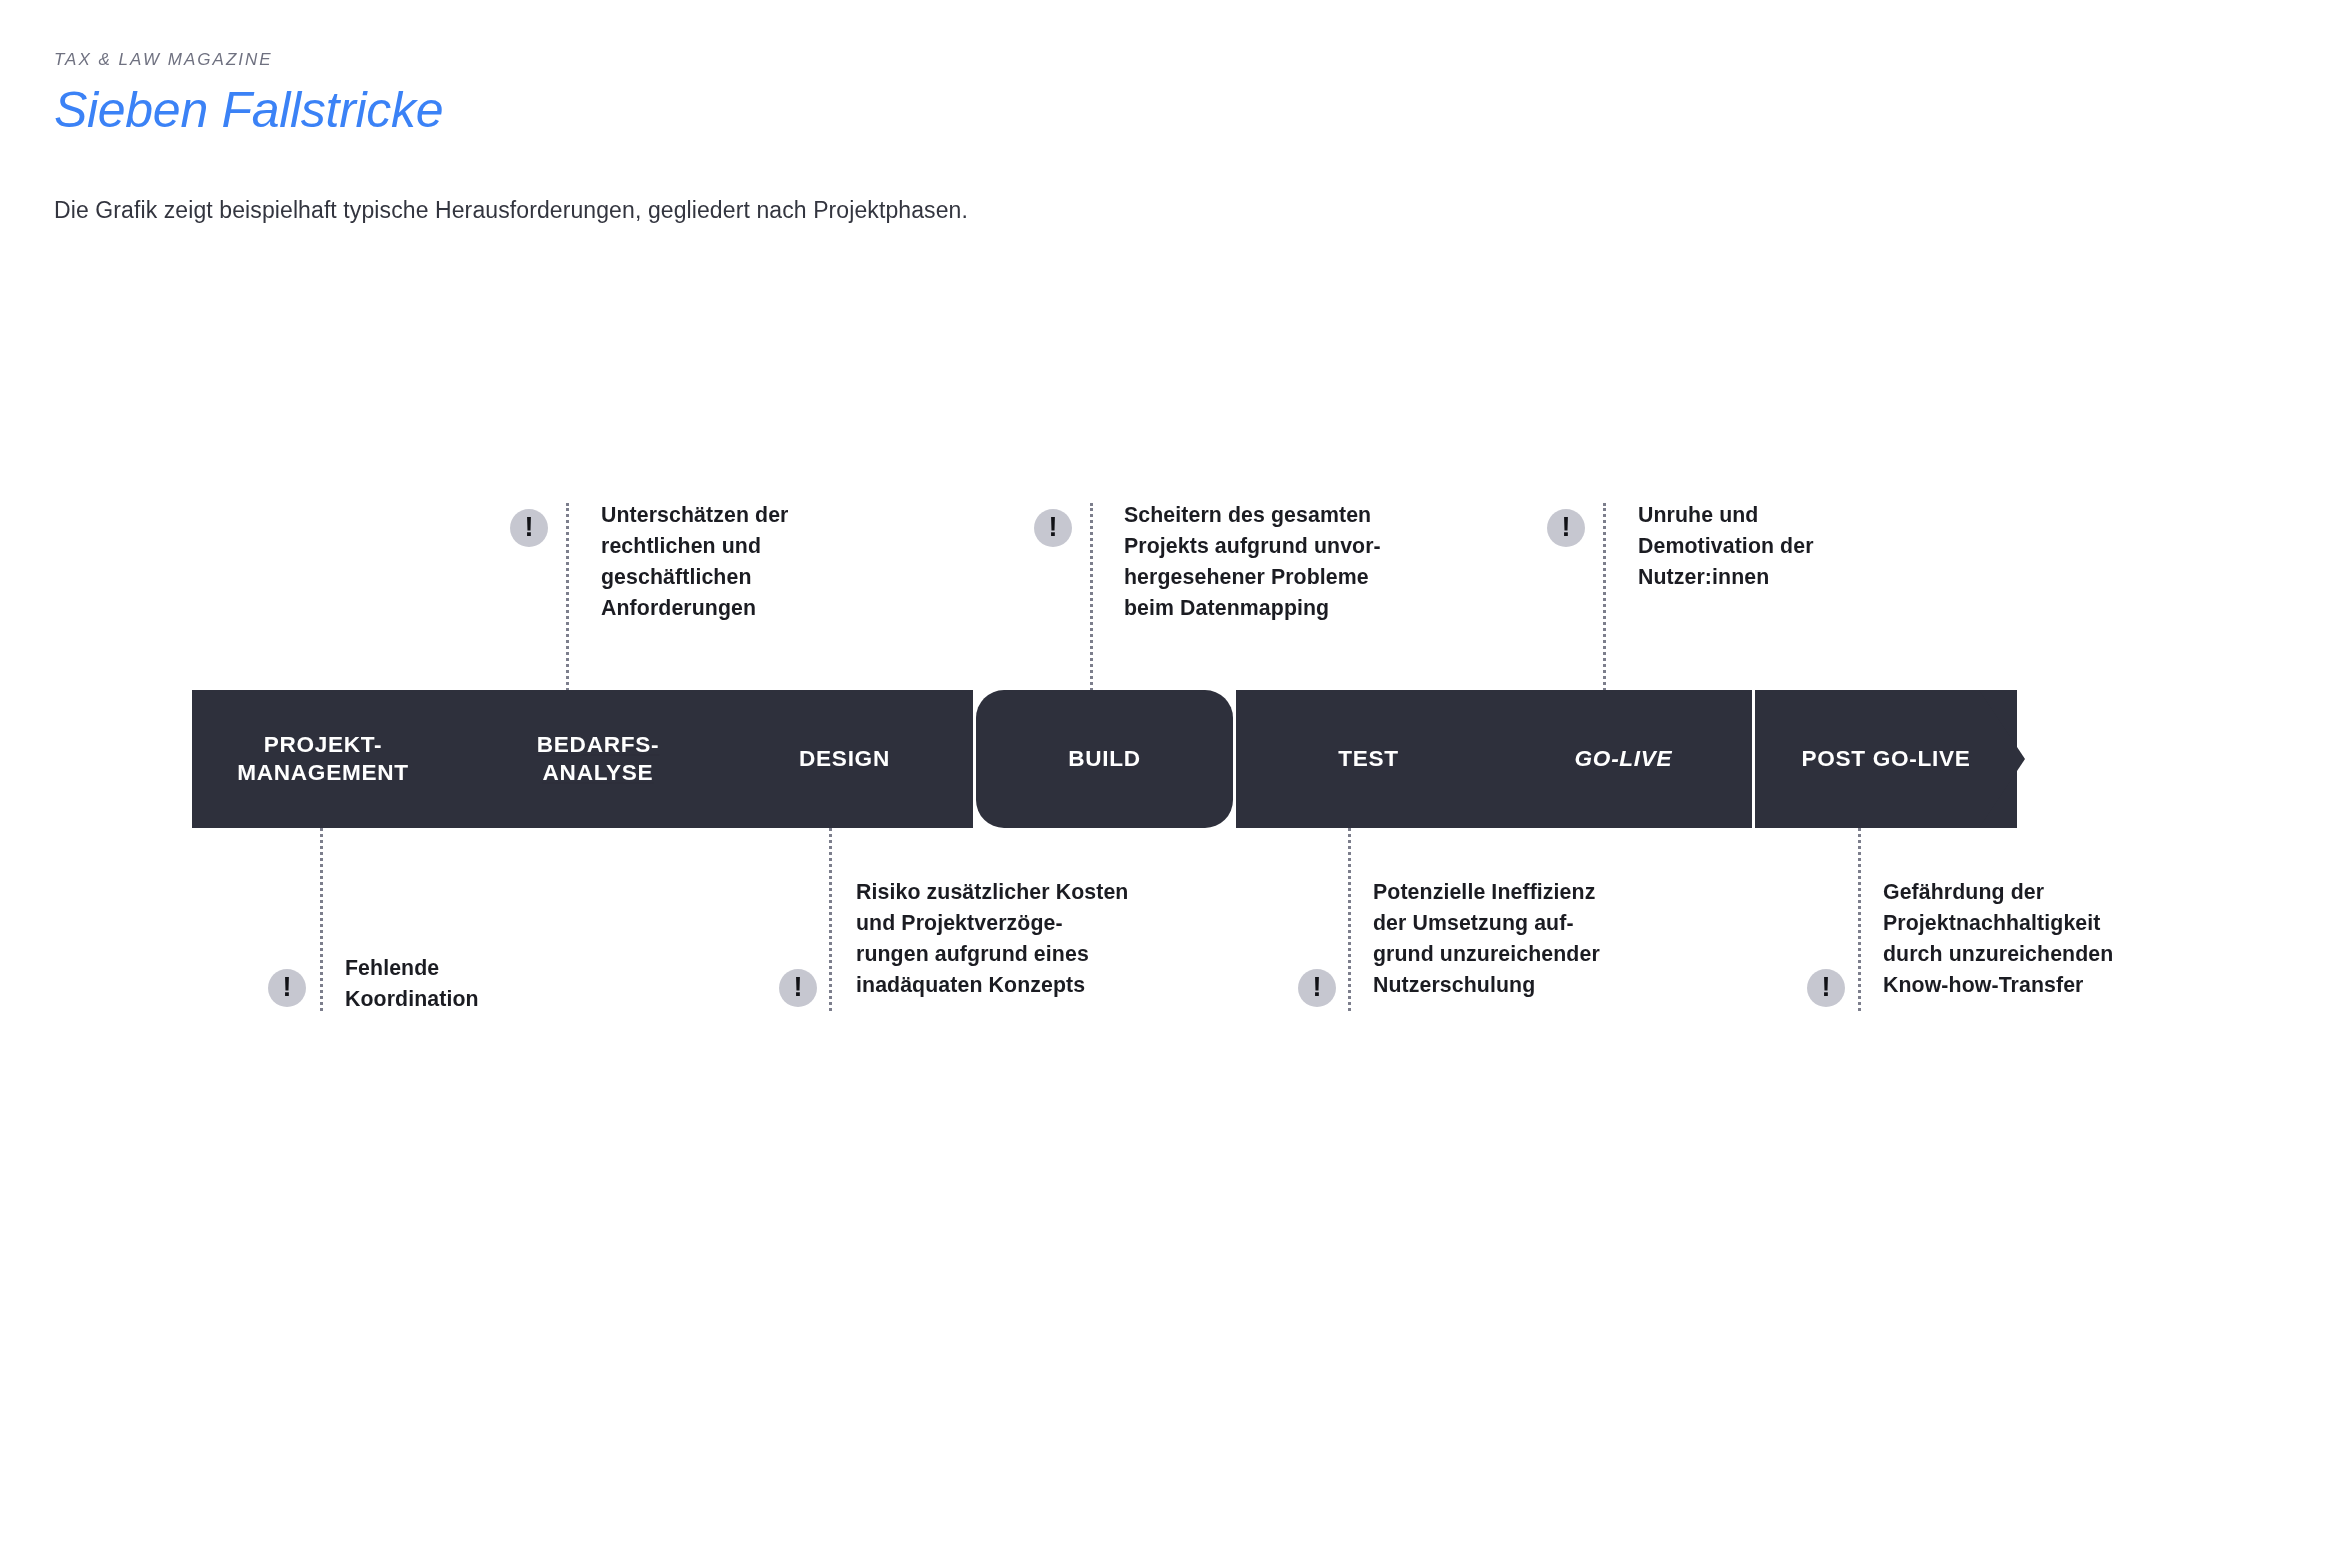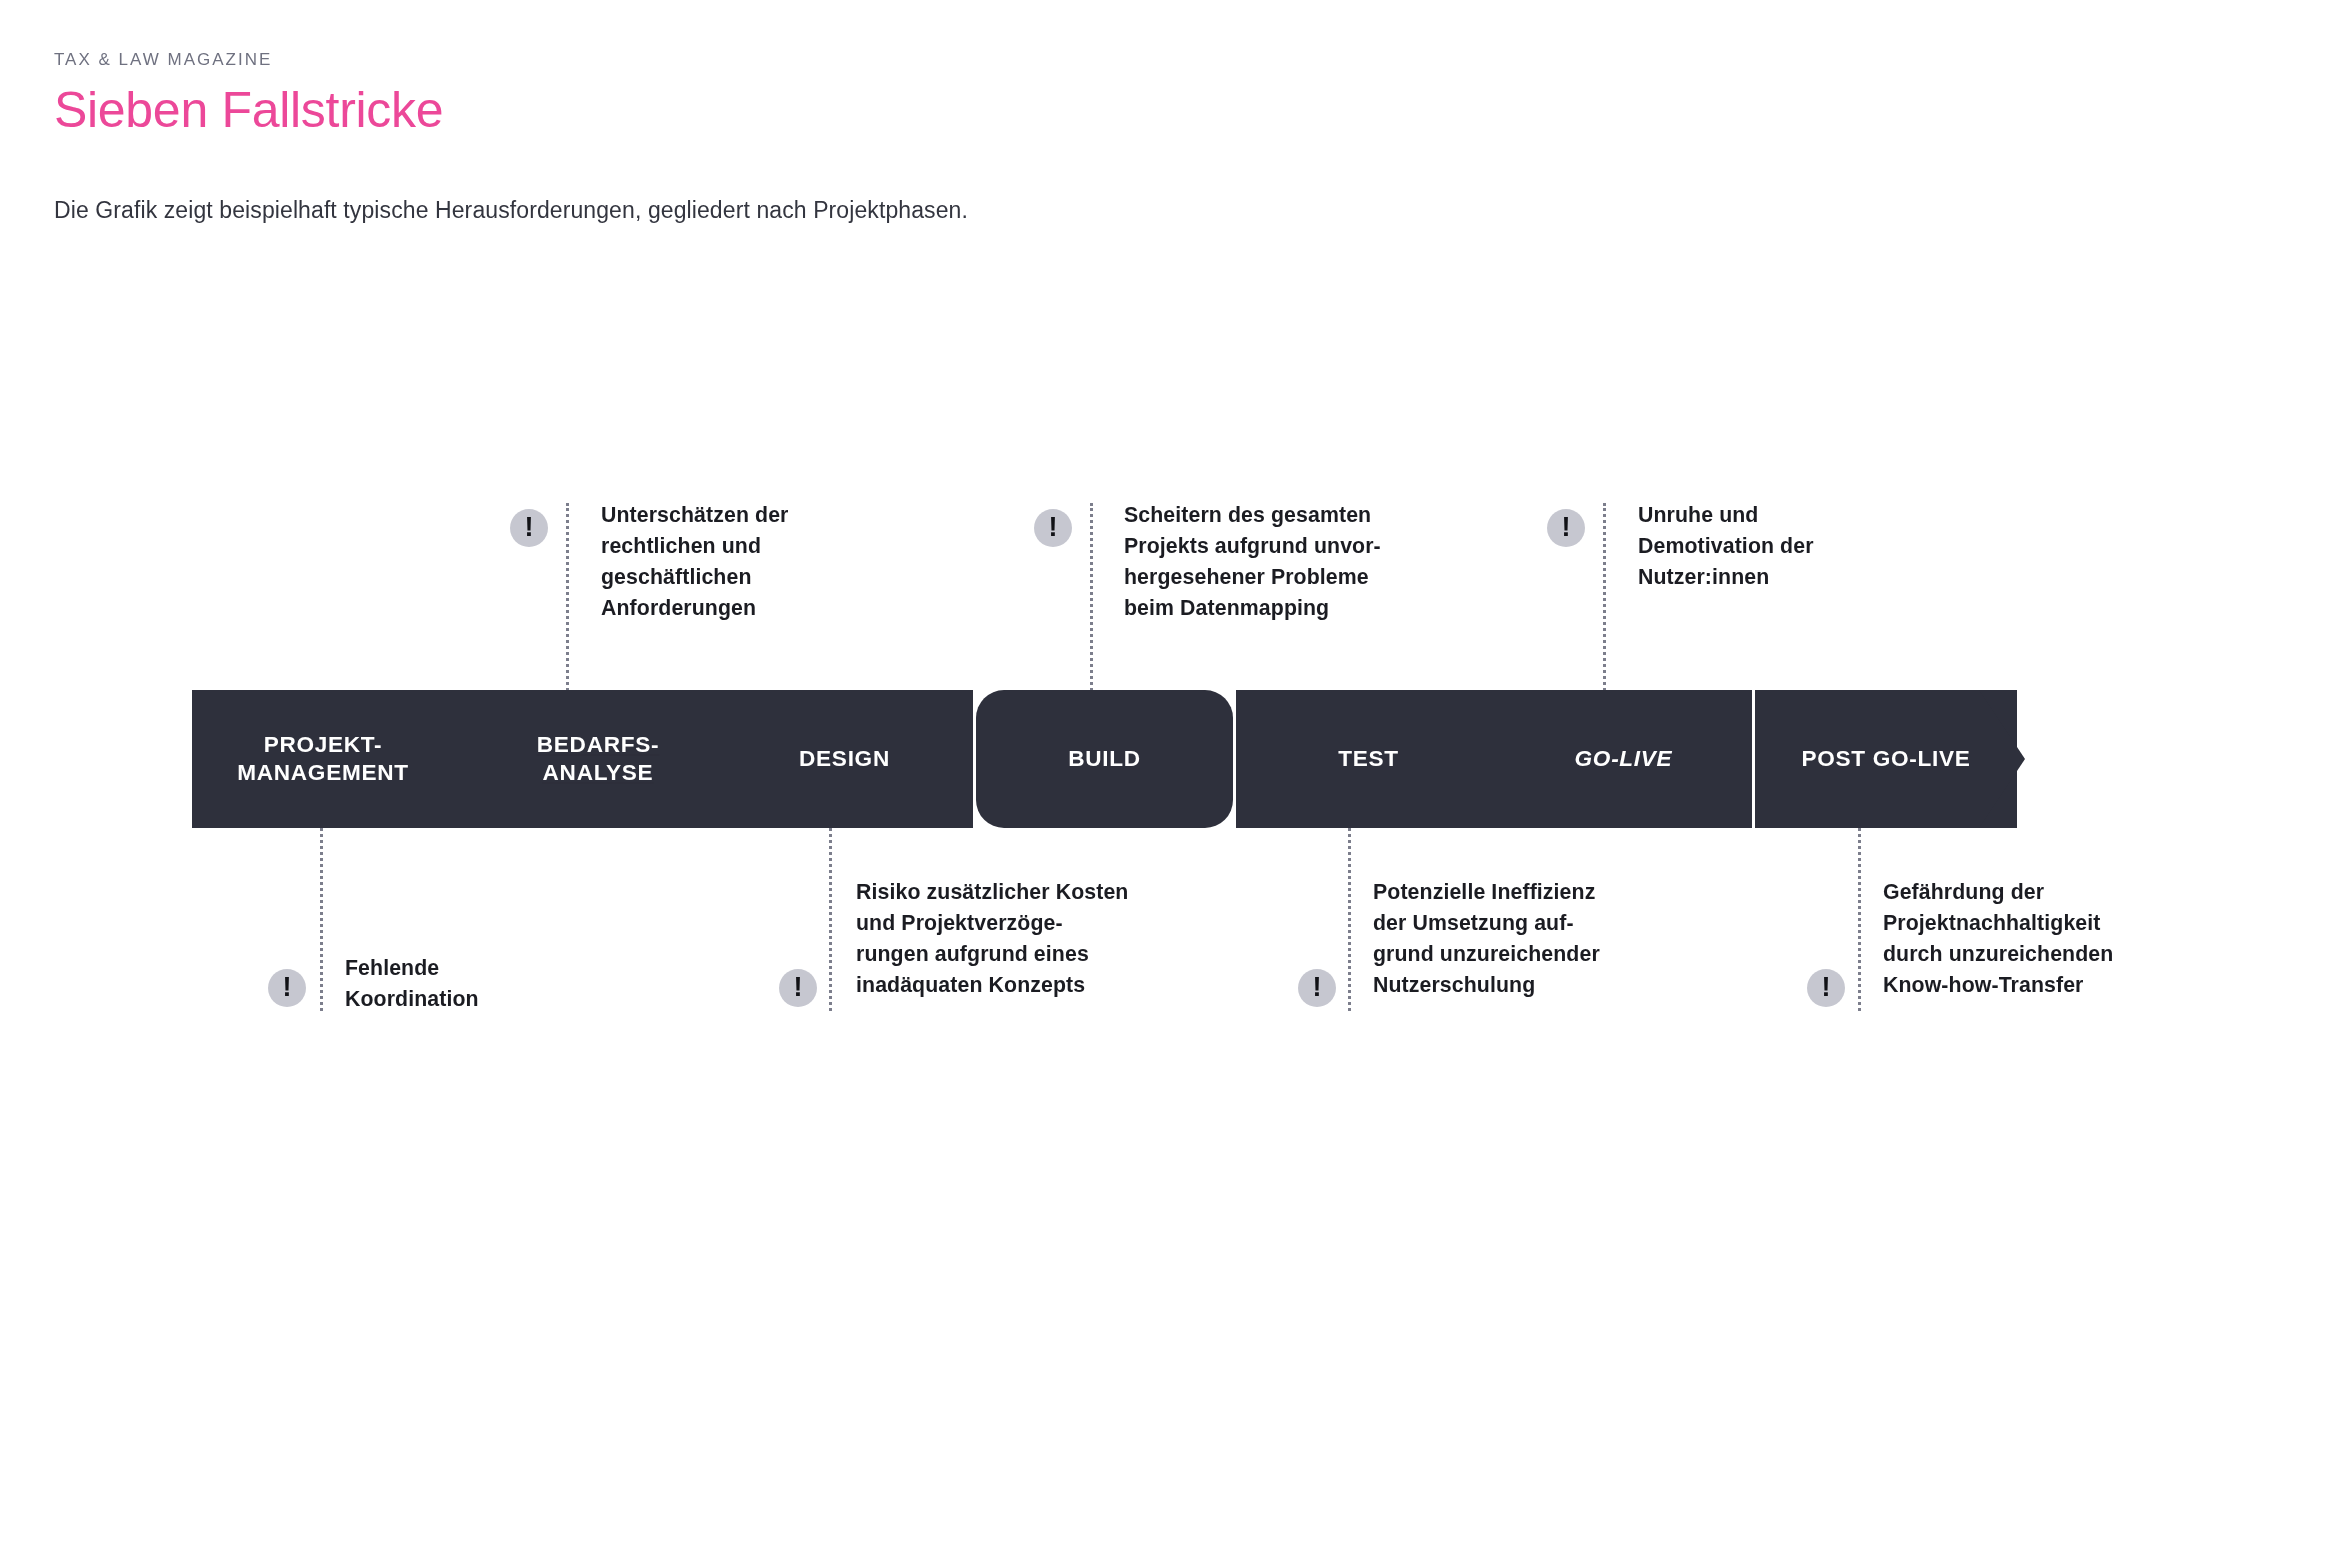--- a/index.html
+++ b/index.html
@@ -15,34 +15,35 @@
     position: relative;
     overflow: hidden;
   }
 
   
   #header {
     position: absolute;
     left: 54px;
     top: 51px;
     width: 1830px;
+    font-style: italic;
   }
   #eyebrow {
     font-size: 17px;
     letter-spacing: 2px;
     color: #6f7180;
     font-weight: 400;
     text-transform: uppercase;
     margin: 0 0 17px 0;
     line-height: 1;
   }
   #page-title {
     font-size: 50px;
     font-weight: 400;
-    color: #ec4899;
+    color: #3b82f6;
     margin: 0;
     line-height: 1.02;
     letter-spacing: -0.3px;
   }
   #subtitle {
     position: absolute;
     left: 54px;
     top: 196px;
     font-size: 23px;
     font-weight: 400;

